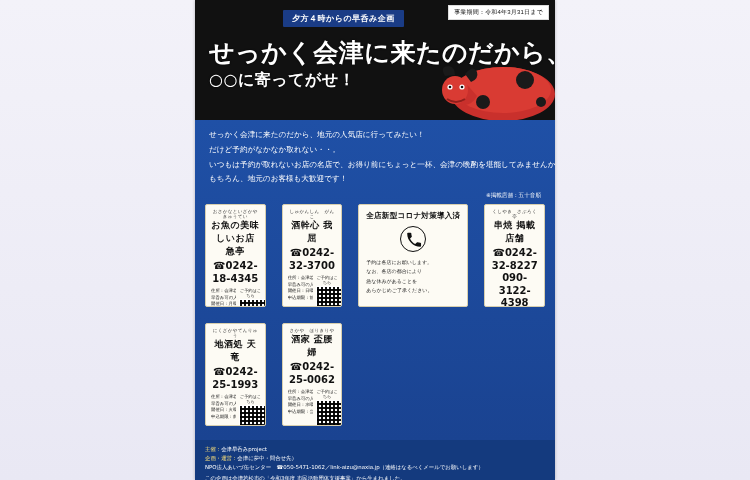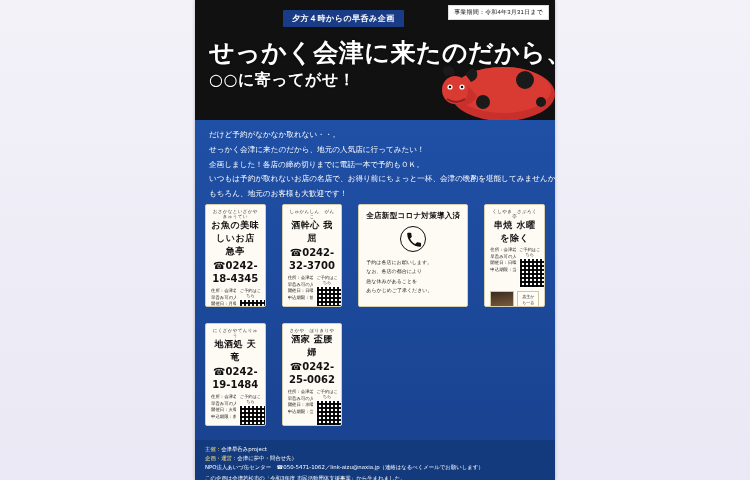--- a/index.html
+++ b/index.html
@@ -213,23 +213,22 @@
         <circle cx="29" cy="37" r="2.6" fill="#ffffff"></circle>
         <circle cx="17" cy="37" r="1.3" fill="#111"></circle>
         <circle cx="29" cy="37" r="1.3" fill="#111"></circle>
         <path d="M14 49 q9 6 18 0" stroke="#8f1f1c" stroke-width="2" fill="none"></path>
       </svg>
     </div>
 
     <div class="body">
 
       <div class="intro">
+        <p>せっかく会津に来たのだから、地元の人気店に行ってみたい！</p>
         <p>だけど予約がなかなか取れない・・。</p>
-        <p>せっかく会津に来たのだから、地元の人気店に行ってみたい！</p>
-        <p>企画しました！各店の締め切りまでに電話一本で予約もＯＫ。</p>
         <p>いつもは予約が取れないお店の名店で、お得り前にちょっと一杯、会津の晩酌を堪能してみませんか？</p>
         <p>もちろん、地元のお客様も大歓迎です！</p>
         <div class="note">※掲載店舗：五十音順</div>
       </div>
 
       <div class="grid">
 
         <div class="card">
           <div class="shop-kana">おさかなといざかや　きゅうてい</div>
           <div class="shop-name">お魚の美味しいお店 急亭</div>
@@ -290,21 +289,25 @@
           <div class="corona-text">
             <div>予約は各店にお願いします。</div>
             <div>なお、各店の都合により</div>
             <div>急な休みがあることを</div>
             <div>あらかじめご了承ください。</div>
           </div>
         </div>
 
         <div class="card">
           <div class="shop-kana">くしやき　さぶろく亭</div>
-          <div class="shop-name">串焼 水曜を除く</div>
+          <div class="shop-name">串焼 掲載店舗</div>
+          <div class="shop-tel">
+            <span>☎0242-32-8227</span><br>
+            <span>090-3122-4398</span>
+          </div>
           <div class="card-cols">
             <div class="col-info">
               <div>住所：会津若松市上町2-31</div>
               <div>早呑み可の人数：2～6人</div>
               <div>開催日：日曜を除く</div>
               <div>申込期限：当日15時まで</div>
             </div>
             <div class="col-qr">
               <div class="qr-label">ご予約はこちら</div>
               <div class="qr"></div>
@@ -315,21 +318,21 @@
             <div class="msg">
               <span class="msg-head">店主から一言</span>
               <span>名物の串焼きをぜひご賞味ください。まずはお電話をお待ちしております！</span>
             </div>
           </div>
         </div>
 
         <div class="card">
           <div class="shop-kana">にくざかやてんりゅう</div>
           <div class="shop-name">地酒処 天竜</div>
-          <div class="shop-tel">☎0242-19-1484</div>
+          <div class="shop-tel">☎0242-25-1993</div>
           <div class="card-cols">
             <div class="col-info">
               <div>住所：会津若松市栄町2-5-15</div>
               <div>早呑み可の人数：2～5人</div>
               <div>開催日：火曜を除く</div>
               <div>申込期限：前日まで</div>
             </div>
             <div class="col-qr">
               <div class="qr-label">ご予約はこちら</div>
               <div class="qr"></div>

